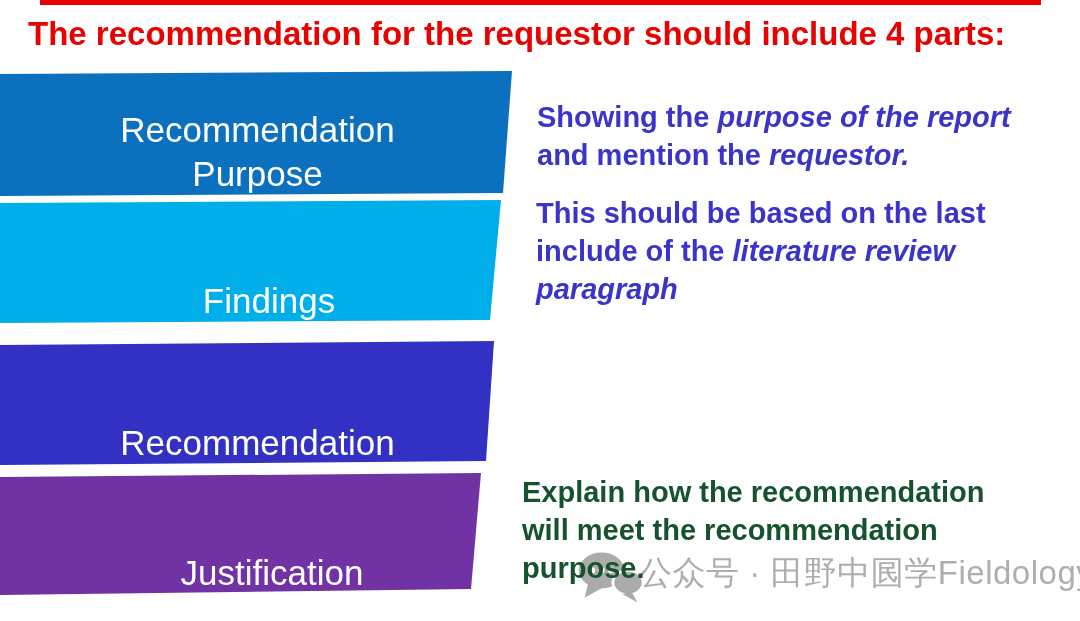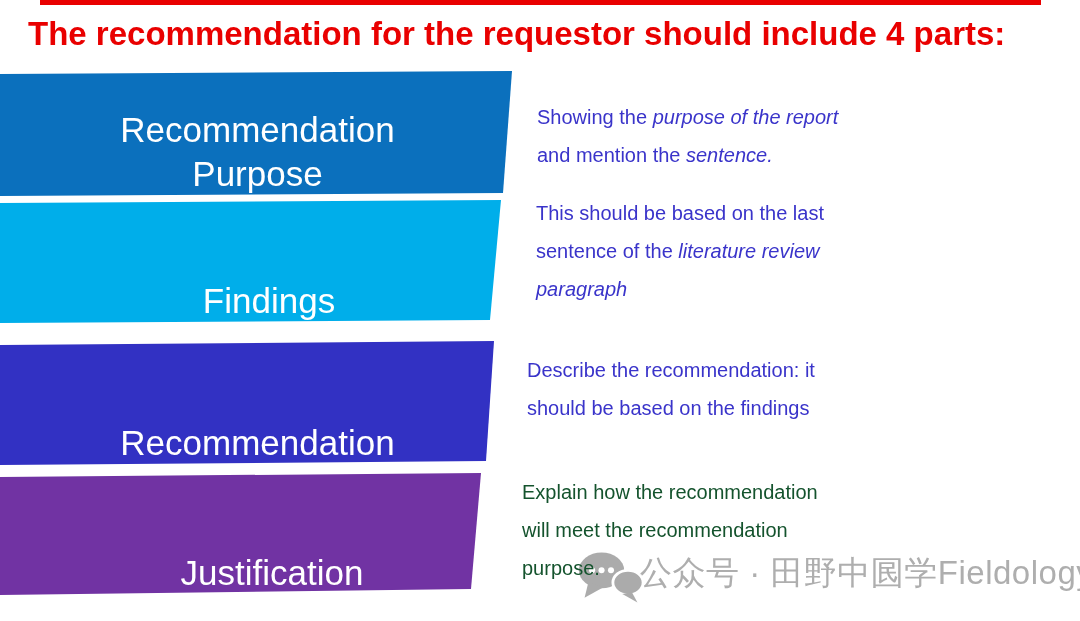--- a/index.html
+++ b/index.html
@@ -23,22 +23,22 @@
   }
   .banner-label {
     width:480px; text-align:center; color:#ffffff;
     font-size:35px; line-height:44px; white-space:pre-line;
   }
   .banner-1 { top:71px;  height:125px; clip-path:polygon(0px 3px, 512px 0px, 503px 122px, 0px 125px); }
   .banner-2 { top:200px; height:123px; clip-path:polygon(0px 3px, 501px 0px, 490px 120px, 0px 123px);padding-left:23px; }
   .banner-3 { top:341px; height:124px; clip-path:polygon(0px 4px, 494px 0px, 486px 120px, 0px 124px); }
   .banner-4 { top:473px; height:122px; clip-path:polygon(0px 4px, 481px 0px, 471px 116px, 0px 122px);padding-left:29px; }
   .desc {
-    position:absolute; font-size:20px; line-height:38px;
-    white-space:pre-line; z-index:2;
+    position:absolute; font-size:29px; line-height:38px;
+    white-space:pre-line; z-index:2;font-weight:bold;
   }
   .desc-1 { left:537px; top:98px;  width:500px; }
   .desc-2 { left:536px; top:194px; width:510px; }
   .desc-3 { left:527px; top:351px; width:510px; }
   .desc-4 { left:522px; top:473px; width:510px; }
   .watermark {
     position:absolute; left:577px; top:548px; z-index:1;
     display:flex; align-items:flex-start;
   }
   .watermark-icon { width:68px; height:56px; opacity:0.85; flex:none; }
@@ -67,28 +67,26 @@
 
   <div class="banner banner-3" style="background-color: rgb(50, 49, 195);">
     <span class="banner-label">Recommendation</span>
   </div>
 
   <div class="banner banner-4" style="background-color: rgb(113, 51, 163);">
     <span class="banner-label">Justification</span>
   </div>
 
   <div class="desc desc-1" style="color: rgb(58, 52, 202);"><span>Showing the </span><span style="font-style: italic;">purpose of the report</span><span>
-and mention the </span><span style="font-style: italic;">sentence.</span></div>
+and mention the </span><span style="font-style: italic;">requestor.</span></div>
 
   <div class="desc desc-2" style="color: rgb(58, 52, 202);"><span>This should be based on the last
-sentence of the </span><span style="font-style: italic;">literature review
+include of the </span><span style="font-style: italic;">literature review
 paragraph</span></div>
 
-  <div class="desc desc-3" style="color: rgb(58, 52, 202);"><span>Describe the recommendation: it
-should be based on the findings</span></div>
 
   <div class="desc desc-4" style="color: #14532d;"><span>Explain how the recommendation
 will meet the recommendation
 purpose.</span></div>
 
   <div class="watermark">
     <svg class="watermark-icon" viewBox="0 0 72 58" xmlns="http://www.w3.org/2000/svg">
       <g>
         <ellipse class="wm-fill" cx="26" cy="23" rx="24" ry="19" fill="#9d9d9d"></ellipse>
         <polygon class="wm-fill" points="12,36 8,52 28,41" fill="#9d9d9d"></polygon>

